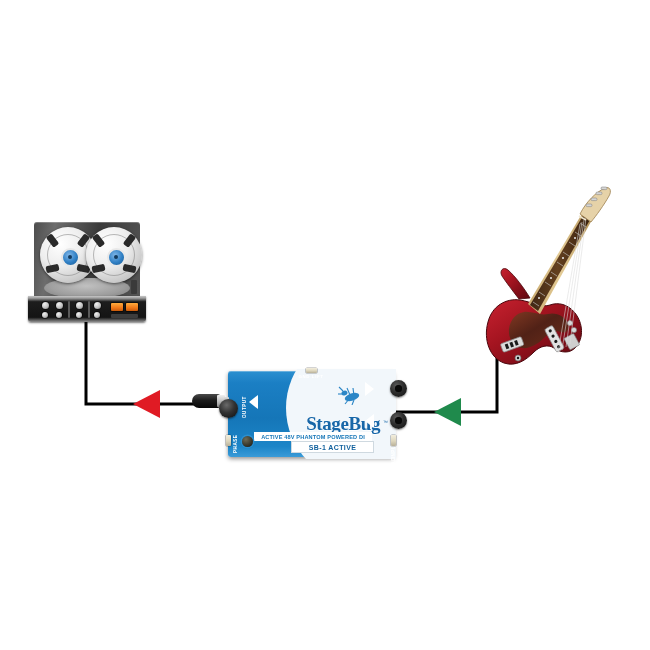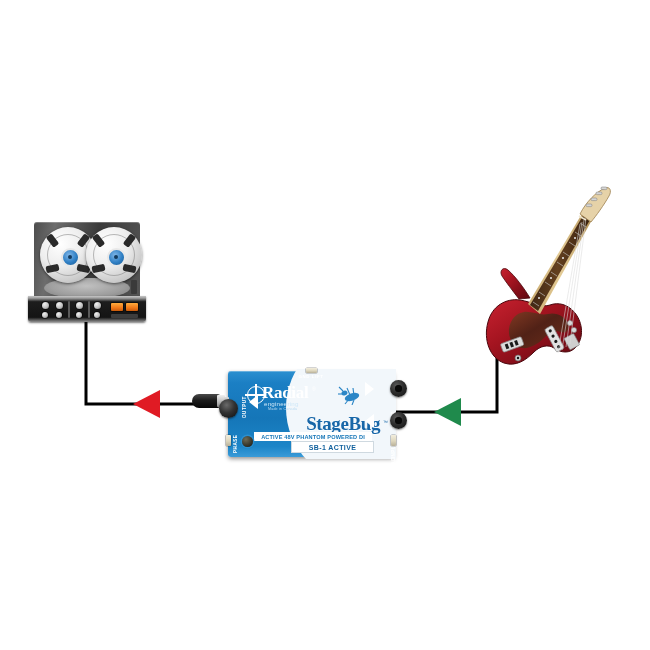--- a/index.html
+++ b/index.html
@@ -408,27 +408,20 @@
 
       <div class="jack-xlr"></div>
       <div class="jack" style="right:-13px;top:9px;"></div>
       <div class="jack" style="right:-13px;top:41px;"></div>
 
       <div class="di-shell">
         <div class="di-swoosh"></div>
 
         <div class="di-top-label">GND LIFT</div>
 
-        <div class="radial-logo">
-          <div class="radial-target"></div>
-          <div class="radial-word">Radial</div>
-          <div class="radial-reg">®</div>
-          <div class="radial-sub">engineering</div>
-          <div class="radial-made">Made in Canada</div>
-        </div>
 
         <div class="bug-icon">
           <svg width="26" height="20" viewBox="0 0 26 20">
             <ellipse cx="14" cy="12" rx="7.5" ry="3.6" fill="#2b86c6" transform="rotate(-18 14 12)"></ellipse>
             <ellipse cx="6.5" cy="8" rx="3" ry="2.4" fill="#2b86c6" transform="rotate(-18 6.5 8)"></ellipse>
             <g stroke="#2b86c6" stroke-width="1.1" fill="none">
               <line x1="12" y1="10" x2="9" y2="3"></line>
               <line x1="16" y1="11" x2="15" y2="3"></line>
               <line x1="11" y1="14" x2="7" y2="19"></line>
               <line x1="16" y1="15" x2="14" y2="20"></line>

